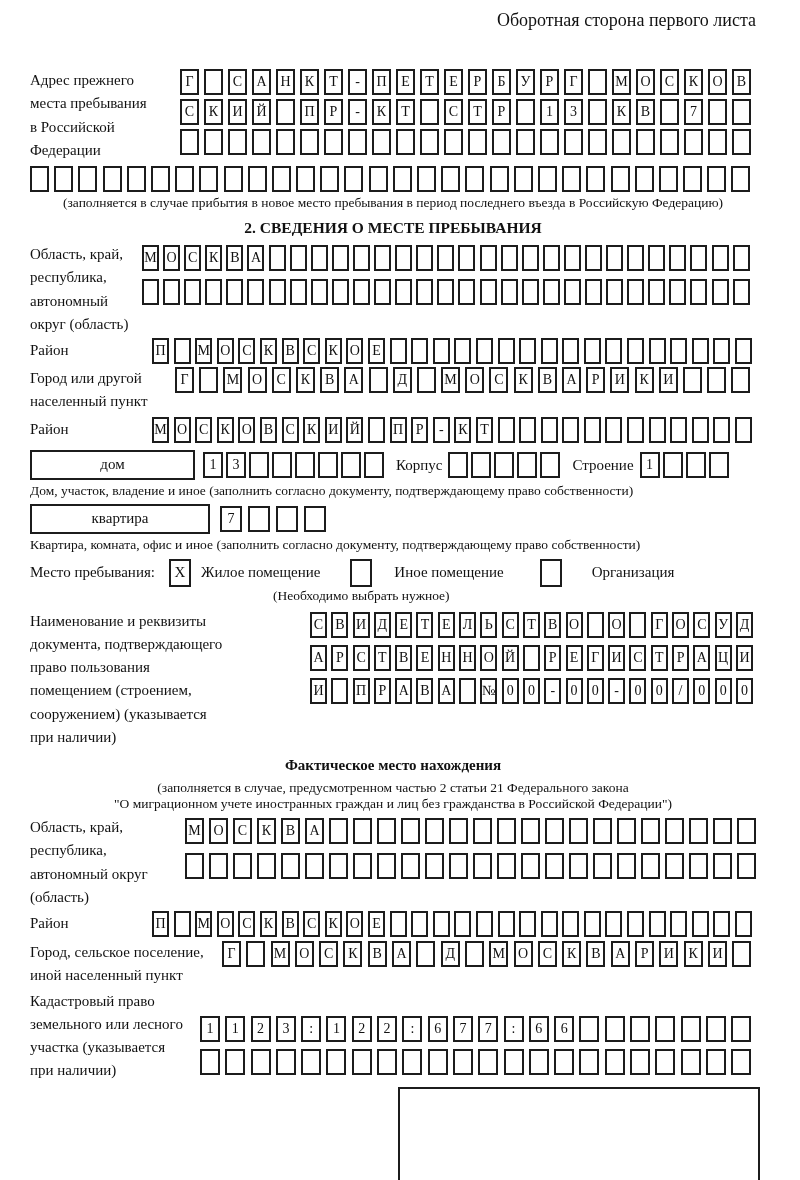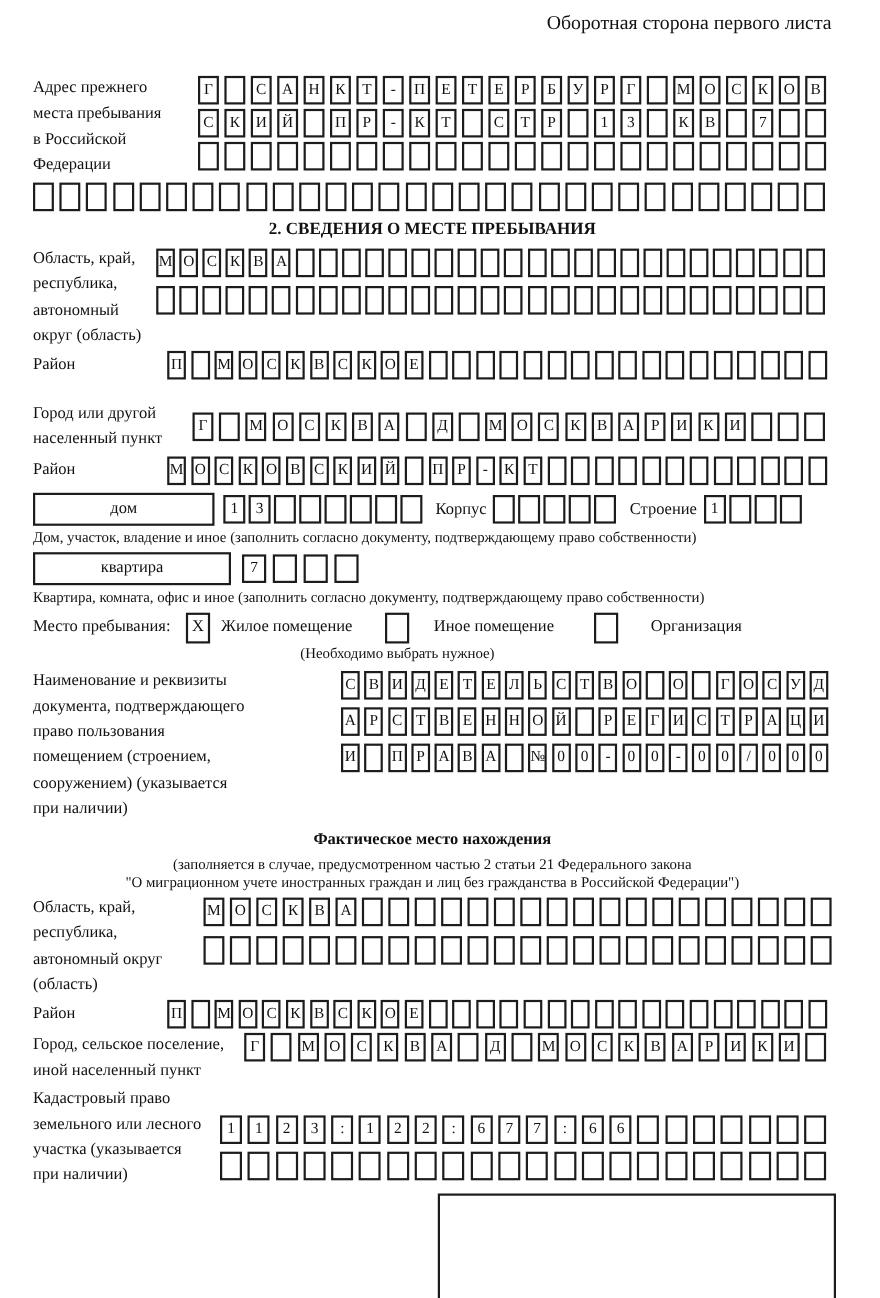--- a/index.html
+++ b/index.html
@@ -157,20 +157,21 @@
       <div class="cell"></div>
       <div class="cell"></div>
       <div class="cell"></div>
       <div class="cell"></div>
       <div class="cell"></div>
       <div class="cell"></div>
       <div class="cell"></div>
       <div class="cell"></div>
       <div class="cell"></div>
     </div>
+  <div class="caption" style="margin-top:3px">(заполняется в случае прибытия в новое место пребывания в период последнего въезда в Российскую Федерацию)</div>
 
   <div class="sec-title" style="margin-top:8px">2. СВЕДЕНИЯ О МЕСТЕ ПРЕБЫВАНИЯ</div>
 
   <div class="section-row" style="margin-top:6px">
     <div class="label" style="flex-basis:112px">Область, край,
 республика,
 автономный
 округ (область)</div>
     <div class="cells-col" style="gap:8px;margin-top:2px">
       <div class="cells" style="--cw:17px;--g:4.1px">
@@ -265,21 +266,21 @@
         <div class="cell"></div>
         <div class="cell"></div>
         <div class="cell"></div>
         <div class="cell"></div>
         <div class="cell"></div>
         <div class="cell"></div>
         <div class="cell"></div>
       </div>
   </div>
 
-  <div class="section-row" style="margin-top:20px;align-items:center">
+  <div class="section-row" style="margin-top:3px;align-items:flex-start">
     <div class="label" style="flex-basis:145px">Город или другой
 населенный пункт</div>
     <div class="cells" style="--cw:19px;--g:5.2px">
         <div class="cell">Г</div>
         <div class="cell"></div>
         <div class="cell">М</div>
         <div class="cell">О</div>
         <div class="cell">С</div>
         <div class="cell">К</div>
         <div class="cell">В</div>

